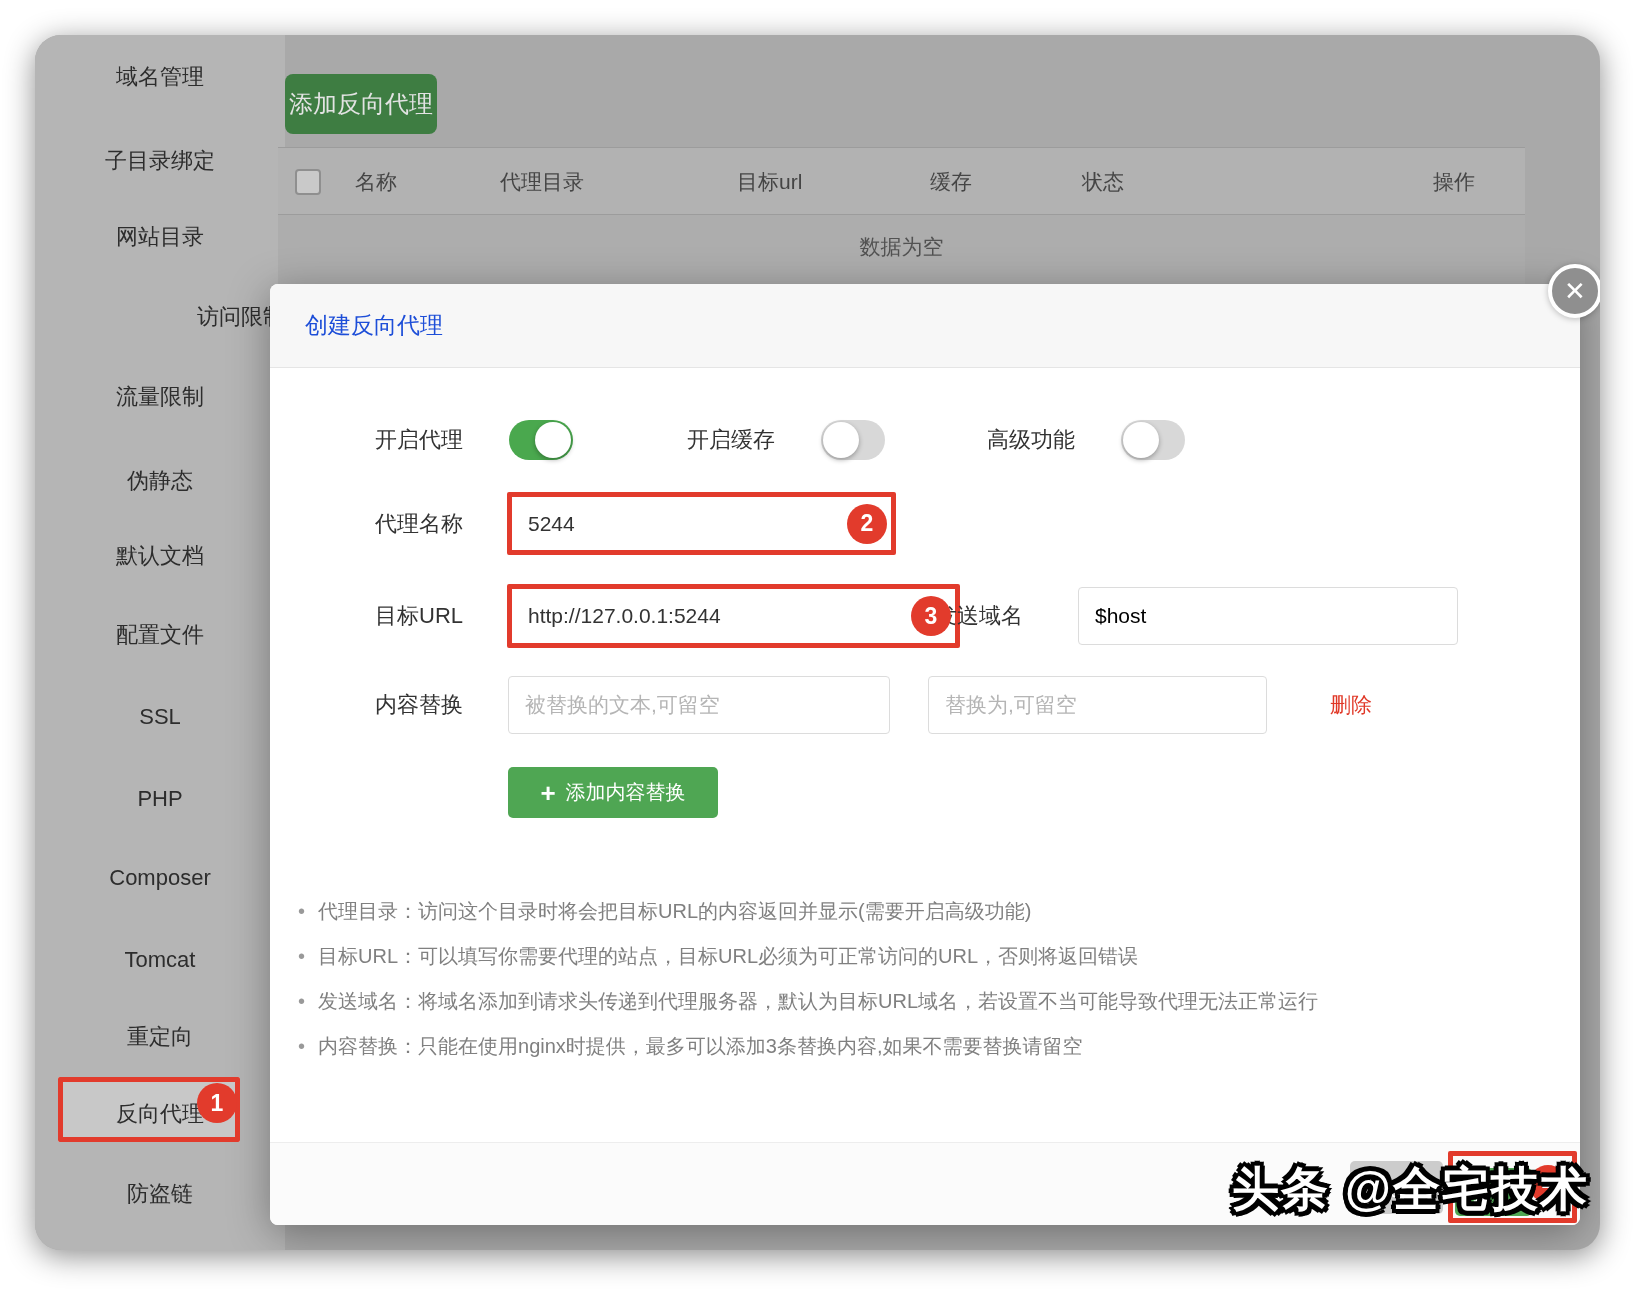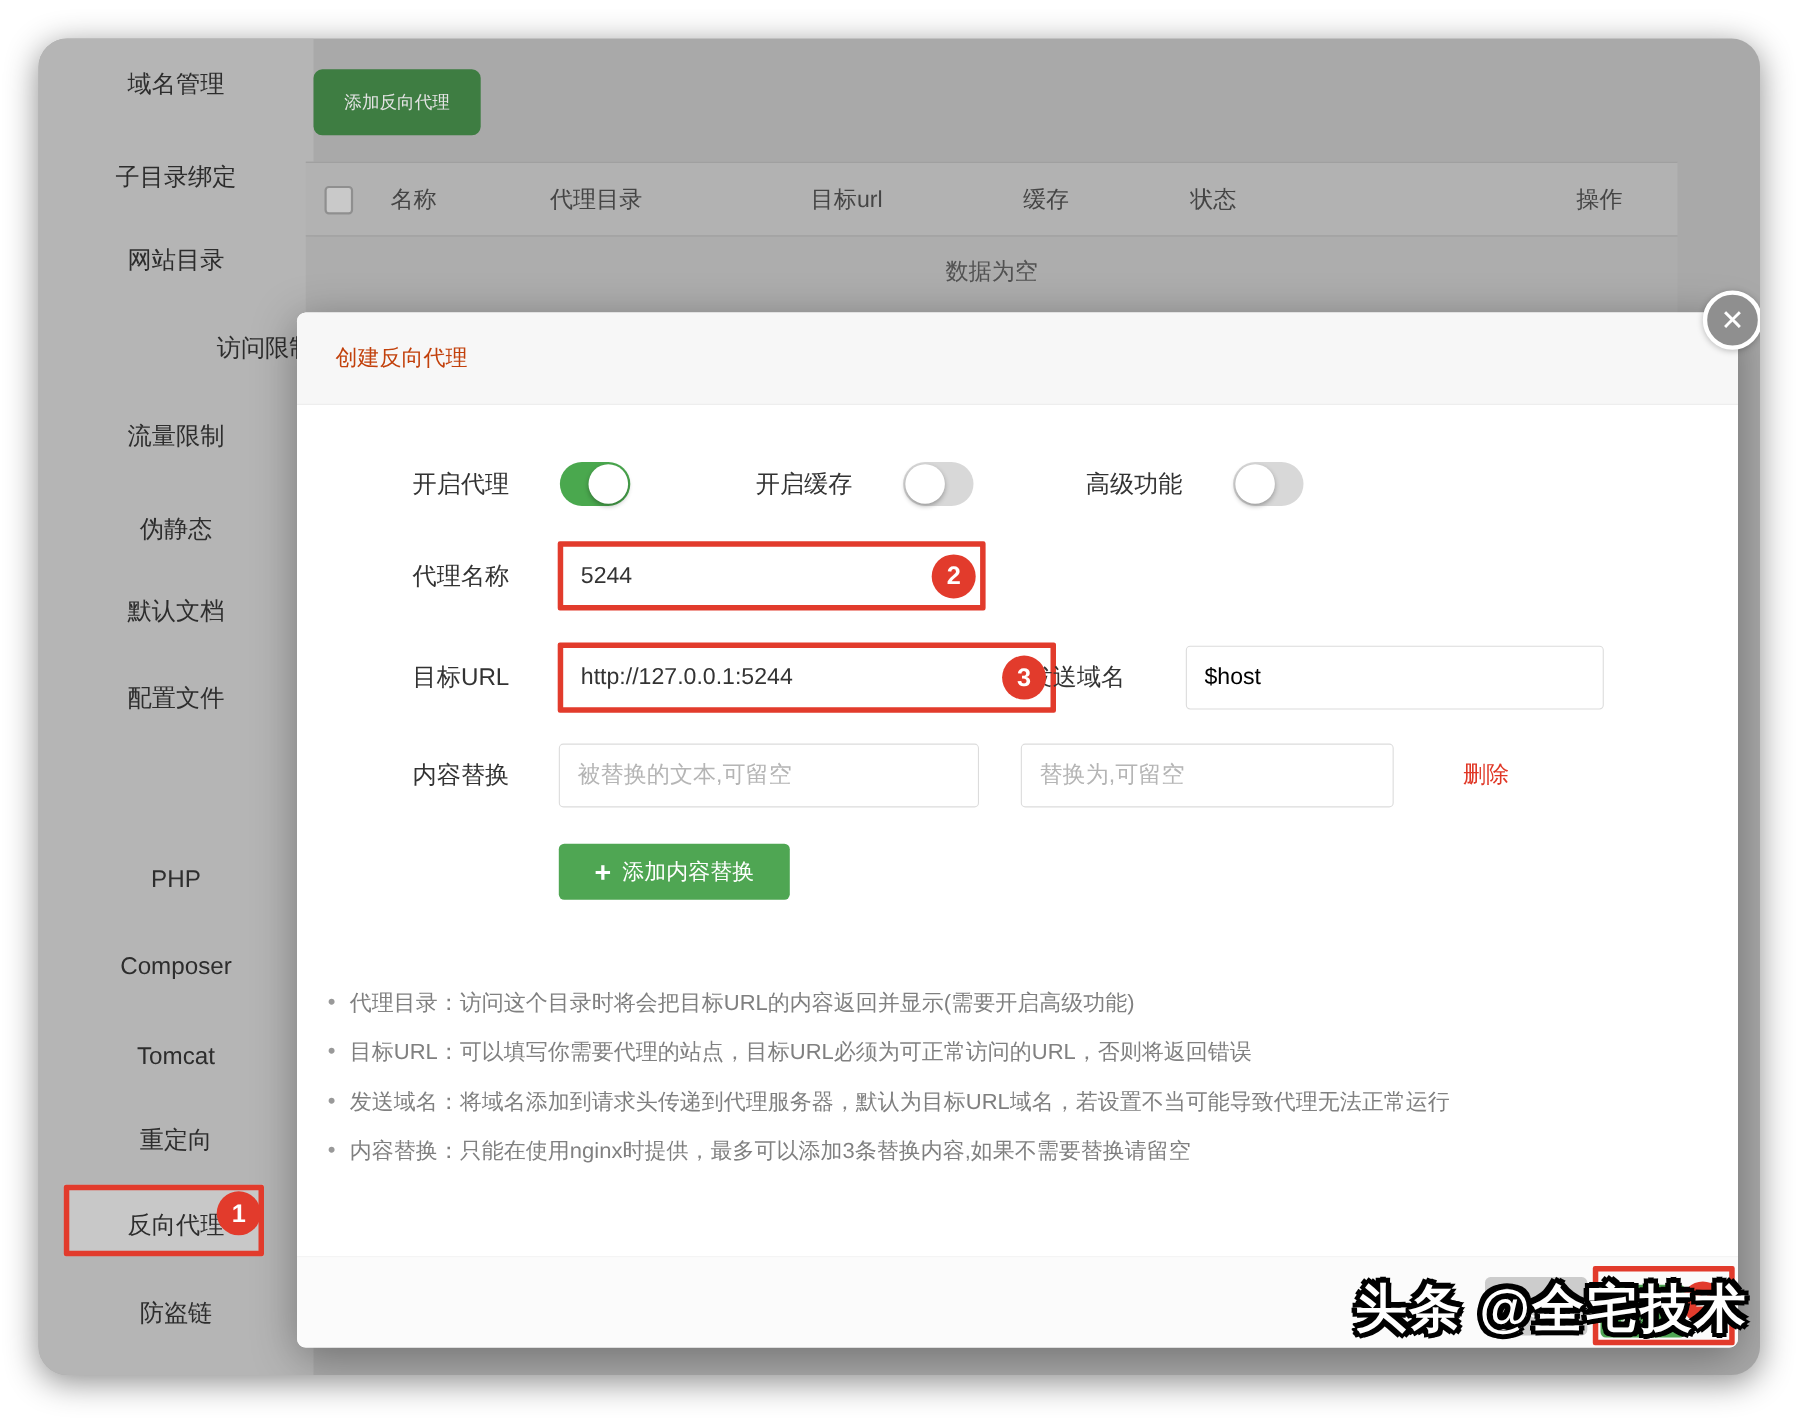--- a/index.html
+++ b/index.html
@@ -19,38 +19,38 @@
   .sb-item.active .sb-active-bg { position:absolute; left:23px; top:-17px; width:182px; height:65px;
              background:#c8c8c8; z-index:-1; }
   .anno-box { border:5px solid #e23b2c; border-radius:2px; }
   .sb-anno { position:absolute; left:23px; top:-17px; width:182px; height:65px; pointer-events:none; }
   .badge { position:absolute; width:40px; height:40px; border-radius:50%; background:#e23b2c;
            color:#fff; font-size:23px; font-weight:bold; display:flex; align-items:center;
            justify-content:center; z-index:5; }
   .sb-badge { left:162px; top:-11px; }
 
   
-  .add-proxy-btn { position:absolute; left:250px; top:28px; width:152px; height:60px;
-           background:#3e7d42; color:#e3e3e3; font-size:16px; border:none; border-radius:8px;
+  .add-proxy-btn { position:absolute; left:250px; top:39px; width:152px; height:60px;
+           background:#3e7d42; color:#e3e3e3; font-size:24px; border:none; border-radius:8px;
            font-family:Liberation Serif, serif; cursor:pointer; }
   .g-table { position:absolute; left:243px; top:112px; width:1247px; }
   .g-thead { position:relative; height:68px; background:#b2b2b2;
            border-top:1px solid #9c9c9c; border-bottom:1px solid #9c9c9c; }
   .g-th { position:absolute; top:0; height:68px; line-height:68px; font-size:21px; color:#454545; }
   .g-check { position:absolute; left:17px; top:21px; width:26px; height:26px; background:#c9c9c9;
            border:2px solid #8f8f8f; border-radius:4px; }
   .g-empty { height:100px; background:#adadad; text-align:center; padding-top:18px;
            font-size:21px; color:#525252; }
 
   
   .modal { position:absolute; left:235px; top:249px; width:1310px; height:941px;
            background:#ffffff; border-radius:8px; box-shadow:0 8px 40px rgba(0,0,0,.35); }
   .modal-header { position:absolute; left:0; top:0; width:100%; height:84px; background:#f7f7f7;
            border-bottom:1px solid #e5e5e5; border-radius:8px 8px 0 0; display:flex; align-items:center; }
-  .modal-title { margin-left:35px; font-size:20px; color:#c2410c; }
+  .modal-title { margin-left:35px; font-size:23px; color:#1d4ed8; }
   .modal-close { position:absolute; top:-20px; right:-22px; width:54px; height:54px; border-radius:50%;
            background:#8f8f8f; border:4px solid #fff; color:#fff; font-size:26px; font-weight:bold;
            display:flex; align-items:center; justify-content:center; cursor:pointer;
            box-shadow:0 1px 6px rgba(0,0,0,.25); z-index:10; font-family:inherit; }
 
   .m-label { position:absolute; font-size:22px; color:#333; }
   .toggle-group { position:absolute; top:136px; height:40px; display:flex; align-items:center; gap:46px; }
   .toggle-group .t-label { font-size:22px; color:#333; }
   .toggle { position:relative; width:64px; height:40px; border-radius:20px; background:#d8d8d8; cursor:pointer; }
   .toggle::after { content:""; position:absolute; top:2px; left:2px; width:36px; height:36px;
@@ -107,20 +107,21 @@
 
     <div class="sidebar" id="sidebar">
         <div class="sb-item" style="top: 22px;"><span>域名管理</span></div>
         <div class="sb-item" style="top: 106px;"><span>子目录绑定</span></div>
         <div class="sb-item" style="top: 182px;"><span>网站目录</span></div>
         <div class="sb-item" style="top: 262px; text-align: right;"><span>访问限制</span></div>
         <div class="sb-item" style="top: 342px;"><span>流量限制</span></div>
         <div class="sb-item" style="top: 426px;"><span>伪静态</span></div>
         <div class="sb-item" style="top: 501px;"><span>默认文档</span></div>
         <div class="sb-item" style="top: 580px;"><span>配置文件</span></div>
+        <div class="sb-item" style="top: 662px;"><span>SSL</span></div>
         <div class="sb-item" style="top: 744px;"><span>PHP</span></div>
         <div class="sb-item" style="top: 823px;"><span>Composer</span></div>
         <div class="sb-item" style="top: 905px;"><span>Tomcat</span></div>
         <div class="sb-item" style="top: 982px;"><span>重定向</span></div>
         <div class="sb-item active" style="top: 1059px;"><div class="sb-active-bg"></div><span>反向代理</span><div class="anno-box sb-anno"></div><span class="badge sb-badge">1</span></div>
         <div class="sb-item" style="top: 1139px;"><span>防盗链</span></div>
       </div>
 
     <button class="add-proxy-btn">添加反向代理</button>
 

